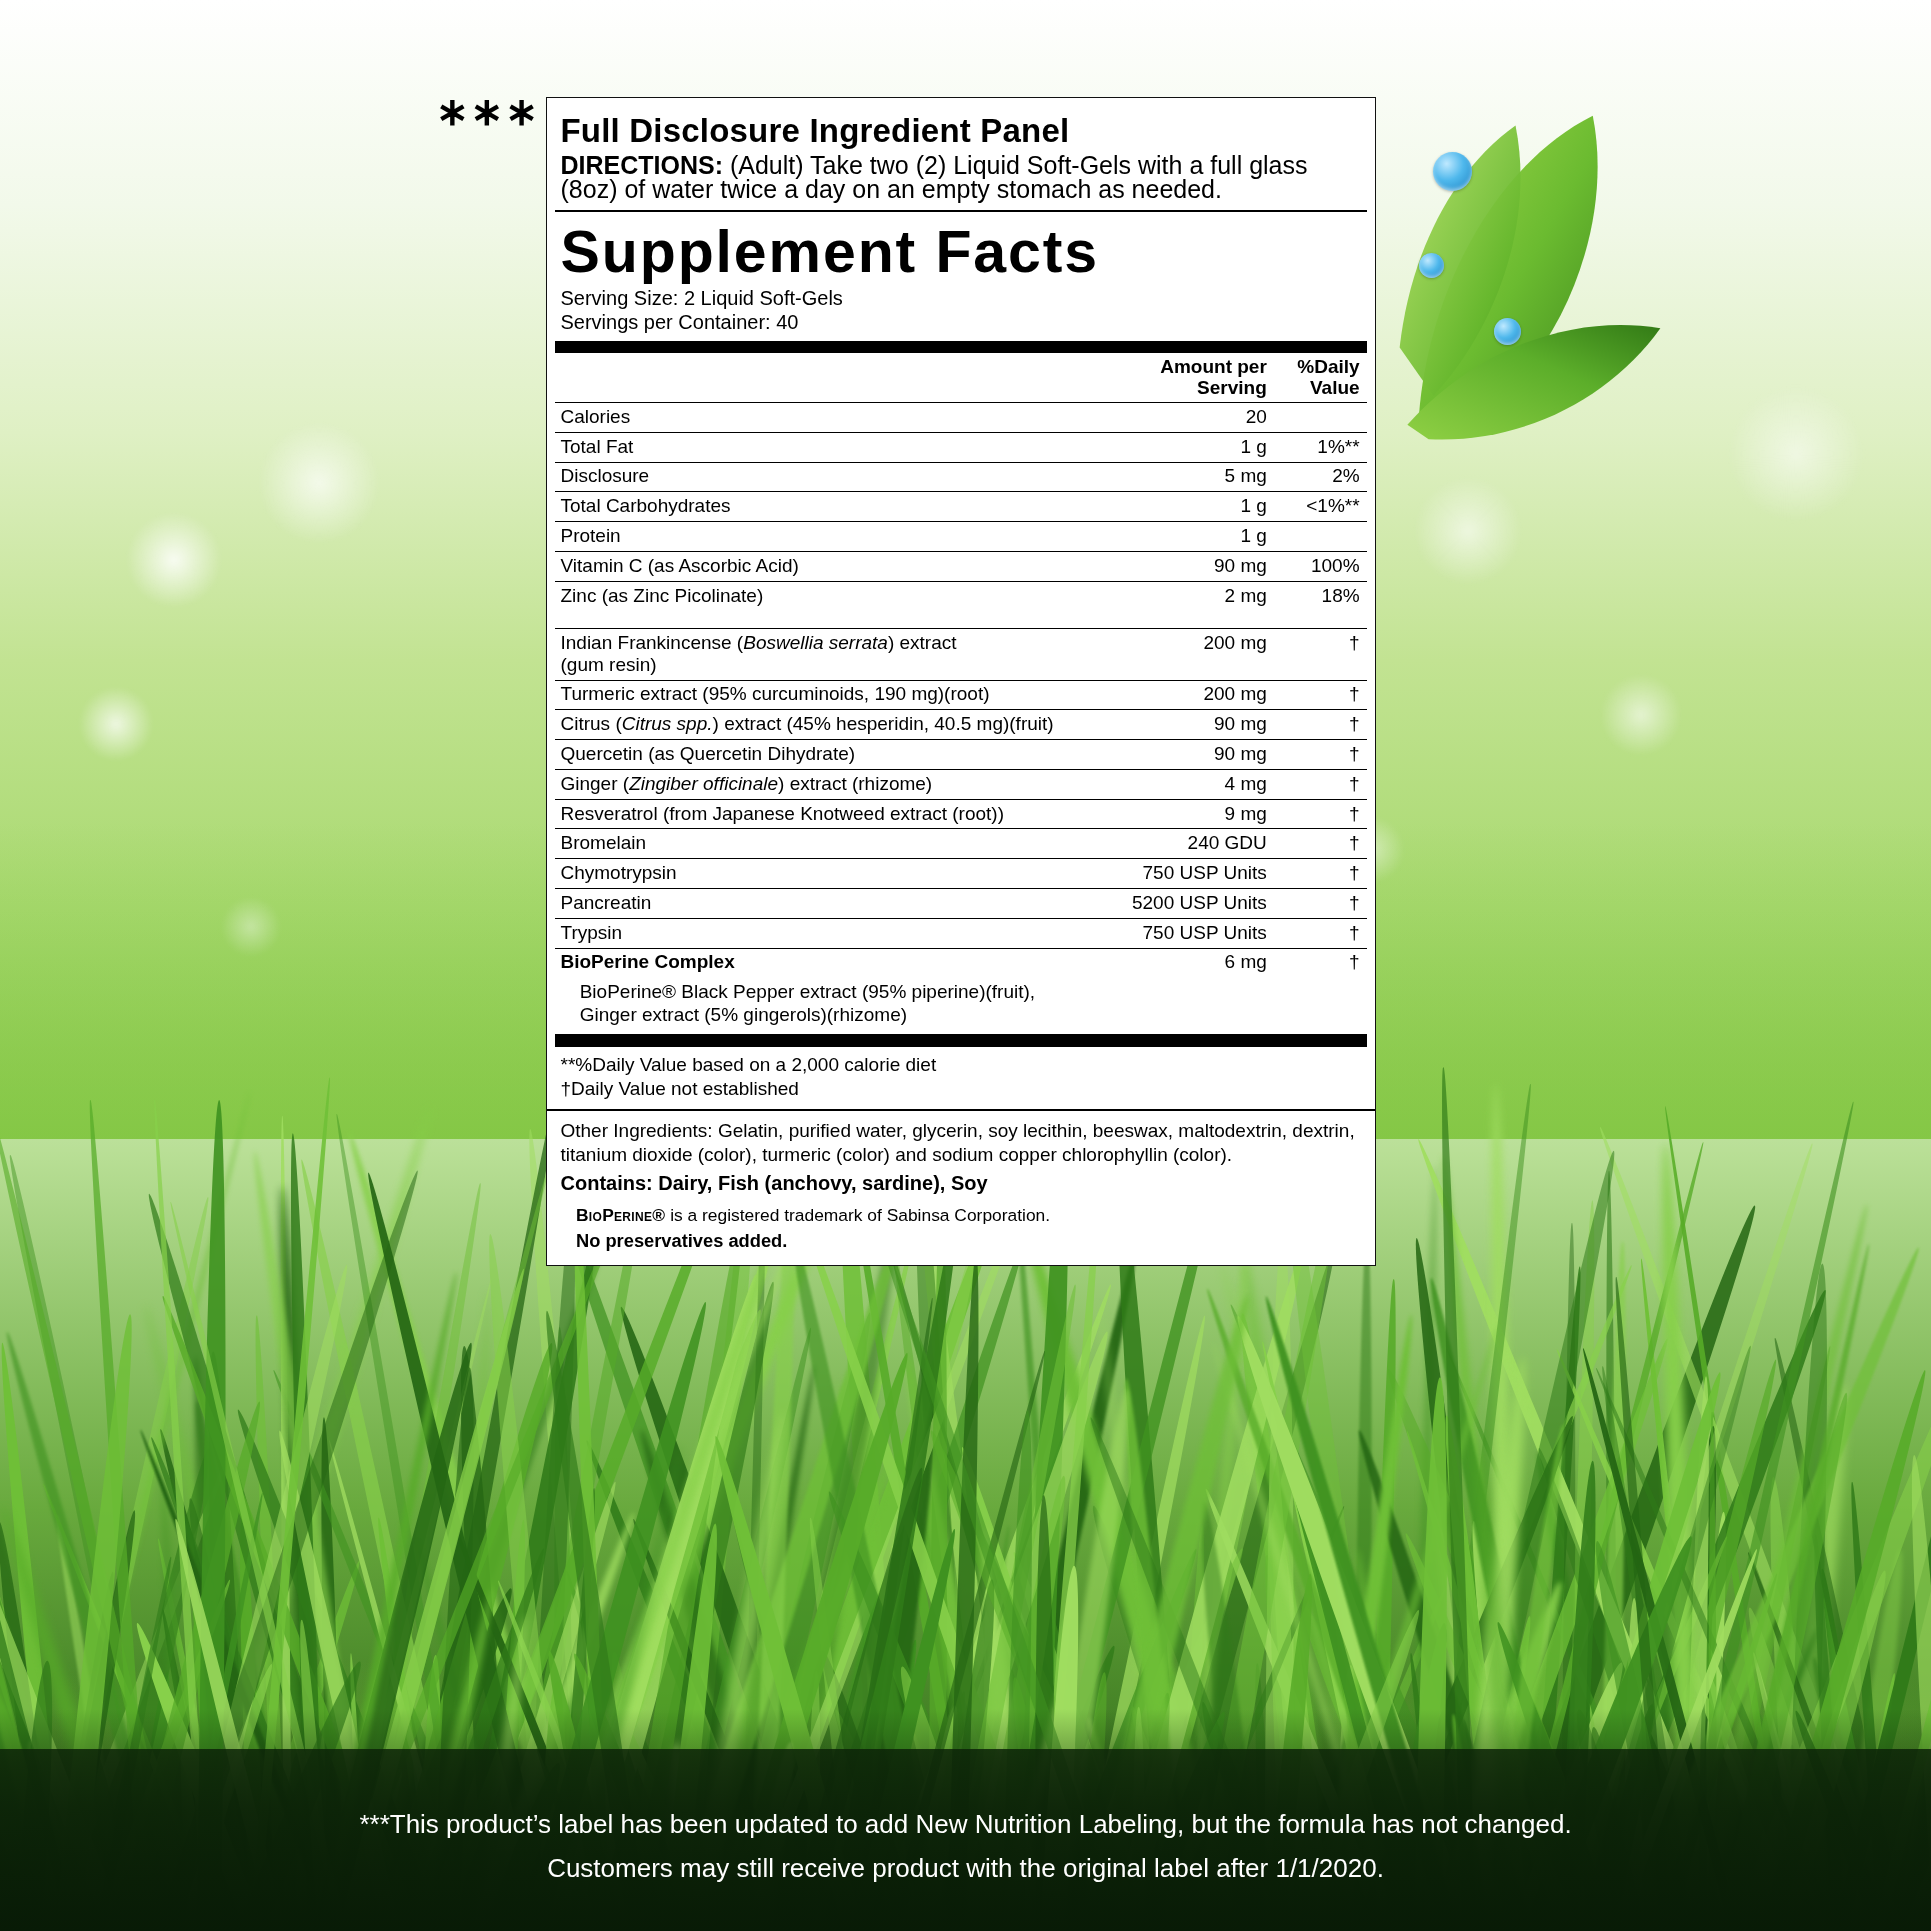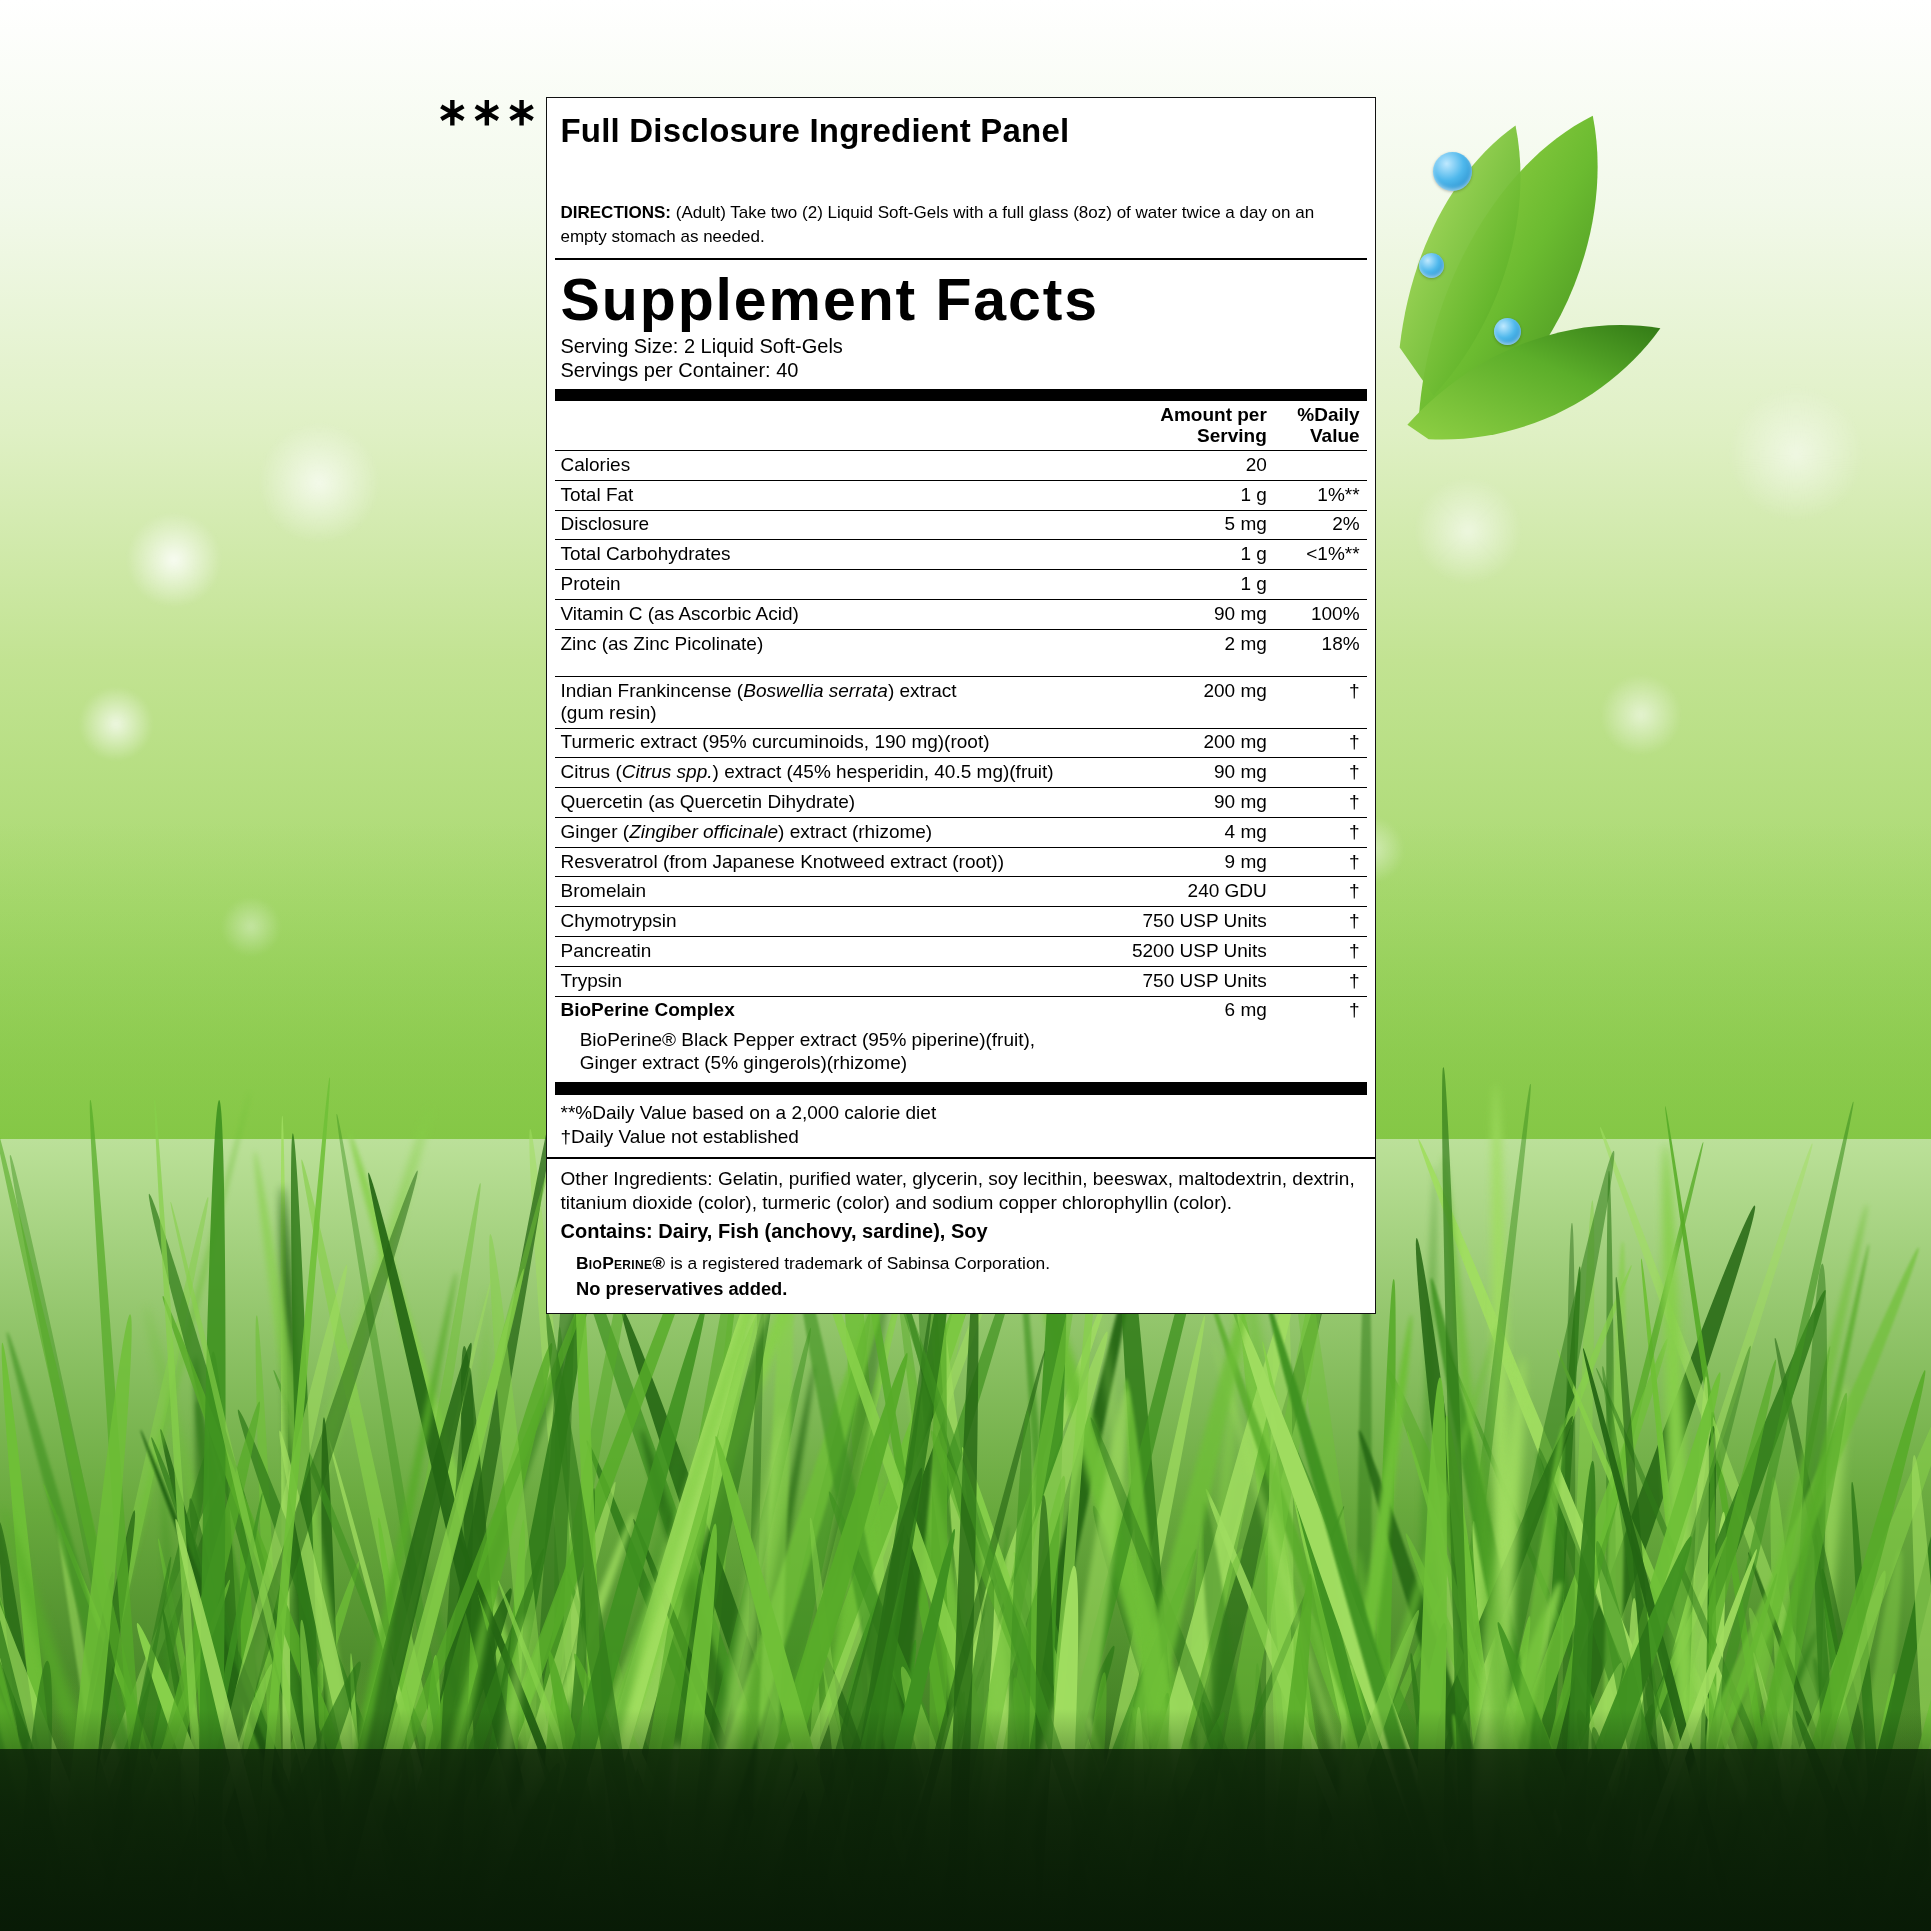--- a/index.html
+++ b/index.html
@@ -105,23 +105,22 @@
   }
 
   .fdip-title {
     font-size: 33px;
     font-weight: bold;
     letter-spacing: 0.2px;
     padding: 13.5px 13.5px 0 13.5px;
   }
   .directions {
     padding: 3.9px 13.5px 8.7px 13.5px;
-    font-size: 17px;
+    font-size: 25px;
     line-height: 24px;
-    margin-top: 48px;
   }
   .directions b { font-weight: bold; }
   .rule-thin { height: 1.9px; background: #000; margin: 0 7.7px; }
 
   .sf-title {
     font-size: 59px;
     font-weight: bold;
     letter-spacing: 1.9px;
     text-align: left;
     padding: 5.8px 13.5px 0 13.5px;
@@ -633,20 +632,24 @@
       <div class="blade" style="left:271px;width:15.4px;height:425px;background:#a0dd60;opacity:0.85;transform:rotate(-14.0deg);"></div>
       <div class="blade" style="left:1110px;width:12.6px;height:768px;background:#3f9220;opacity:0.55;transform:rotate(-18.7deg);"></div>
       <div class="blade" style="left:339px;width:7.7px;height:749px;background:#87d04a;opacity:0.62;transform:rotate(-13.3deg);"></div>
       <div class="blade" style="left:249px;width:8.7px;height:857px;background:#6fc037;opacity:0.89;transform:rotate(5.1deg);"></div>
       <div class="blade" style="left:476px;width:13.5px;height:318px;background:#a0dd60;opacity:0.66;transform:rotate(7.7deg);filter:blur(4.2px);"></div>
       <div class="blade" style="left:237px;width:26px;height:291px;background:#2f7a18;opacity:0.66;transform:rotate(22.2deg);"></div>
       <div class="blade" style="left:628px;width:21px;height:627px;background:#2f7a18;opacity:0.66;transform:rotate(-8.4deg);"></div>
     </div>
   <div class="dark-base"></div>
   <div class="footer-band"></div>
+  <div class="footer-text">
+    <div>***This product’s label has been updated to add New Nutrition Labeling, but the formula has not changed.</div>
+    <div>Customers may still receive product with the original label after 1/1/2020.</div>
+  </div>
 </div>
 
 <div id="leaf-decor">
   <svg width="309" height="425" viewBox="0 0 320 440">
     <defs>
       <linearGradient id="lg1" x1="0" y1="0" x2="1" y2="1">
         <stop offset="0%" stop-color="#a4d94e"></stop>
         <stop offset="55%" stop-color="#6bbb30"></stop>
         <stop offset="100%" stop-color="#3f8a1c"></stop>
       </linearGradient>

